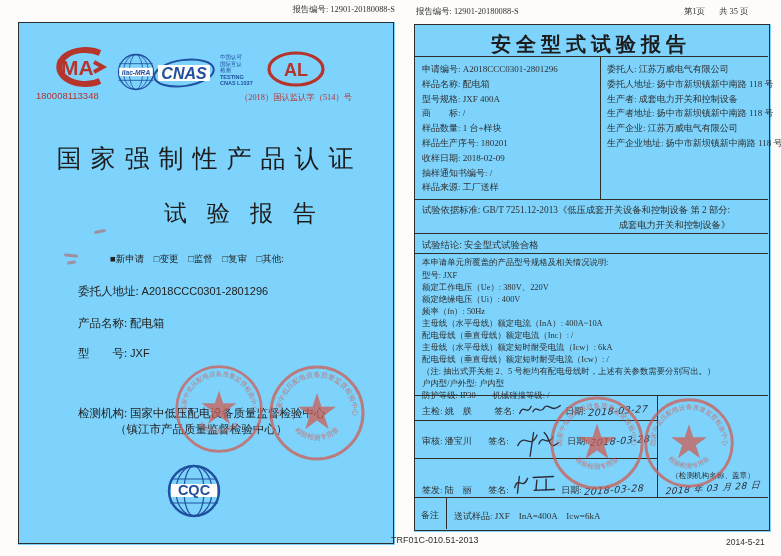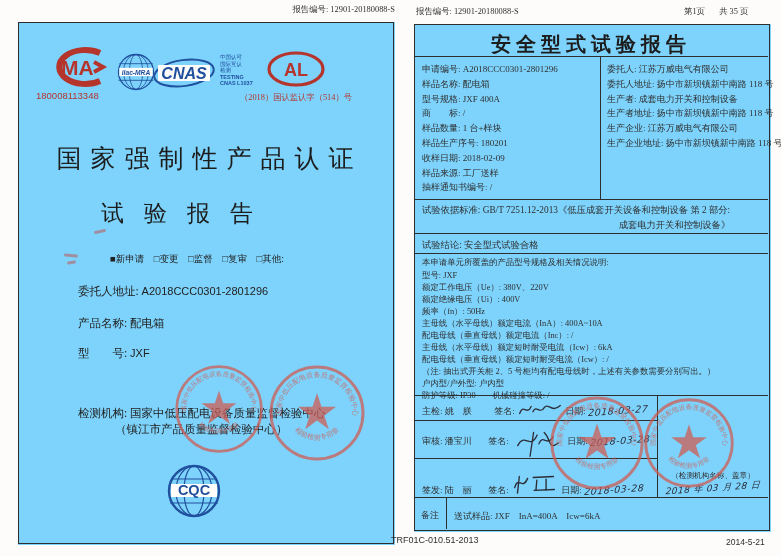--- a/index.html
+++ b/index.html
@@ -73,21 +73,21 @@
     <div style="font-weight:bold">CNAS L1037</div>
   </div>
 
   <svg class="abs" style="left:248px;top:27px;" width="60" height="40" viewBox="0 0 60 40">
     <ellipse cx="30" cy="20" rx="27" ry="16" fill="none" stroke="#b5342c" stroke-width="3.2"></ellipse>
     <text x="30" y="27" text-anchor="middle" font-family="Liberation Sans,sans-serif" font-size="18" font-weight="bold" fill="#b5342c">AL</text>
   </svg>
   <div class="abs red nowrap" style="left:197px;top:70px;width:162px;text-align:center;font-size:8.3px;">（2018）国认监认字（514）号</div>
 
   <div class="abs center title-main" style="left:0;top:120px;width:374px;padding-left:9px;box-sizing:border-box;">国家强制性产品认证</div>
-  <div class="abs center title-sub" style="left:0;top:176px;width:318px;padding-left:20px;box-sizing:border-box;">试验报告</div>
+  <div class="abs center title-sub" style="left:0;top:176px;width:318px;padding-left:20px;box-sizing:border-box;text-align:right;">试验报告</div>
 
   <div class="abs nowrap" style="left:92px;top:231px;font-size:9.5px;color:#222;">■新申请　□变更　□监督　□复审　□其他:</div>
 
   <div class="smudge" style="left:76px;top:208px;width:12px;height:3px;transform:rotate(-12deg);"></div>
   <div class="smudge" style="left:46px;top:232px;width:14px;height:3px;transform:rotate(6deg);"></div>
   <div class="smudge" style="left:49px;top:239px;width:9px;height:3px;transform:rotate(-8deg);"></div>
 
   <div class="abs field-line" style="left:60px;top:262px;">
     <span>委托人地址:</span>
     <span style="font-family:'Liberation Sans',sans-serif;font-size:11px;">A2018CCC0301-2801296</span>
@@ -152,22 +152,22 @@
   <div class="hline" style="left:1px;top:32px;width:353px;"></div>
 
   <div class="abs" style="left:8px;top:38px;">
     <div class="info-line">申请编号: A2018CCC0301-2801296</div>
     <div class="info-line">样品名称: 配电箱</div>
     <div class="info-line">型号规格: JXF 400A</div>
     <div class="info-line">商　　标: /</div>
     <div class="info-line">样品数量: 1 台+样块</div>
     <div class="info-line">样品生产序号: 180201</div>
     <div class="info-line">收样日期: 2018-02-09</div>
+    <div class="info-line">抽样通知书编号: /</div>
     <div class="info-line">样品来源: 工厂送样</div>
-    <div class="info-line">抽样通知书编号: /</div>
   </div>
   <div class="vline" style="left:186px;top:32px;height:143px;"></div>
   <div class="abs" style="left:193px;top:38px;">
     <div class="info-line">委托人: 江苏万威电气有限公司</div>
     <div class="info-line">委托人地址: 扬中市新坝镇新中南路 118 号</div>
     <div class="info-line"></div>
     <div class="info-line">生产者: 成套电力开关和控制设备</div>
     <div class="info-line">生产者地址: 扬中市新坝镇新中南路 118 号</div>
     <div class="info-line"></div>
     <div class="info-line"></div>

